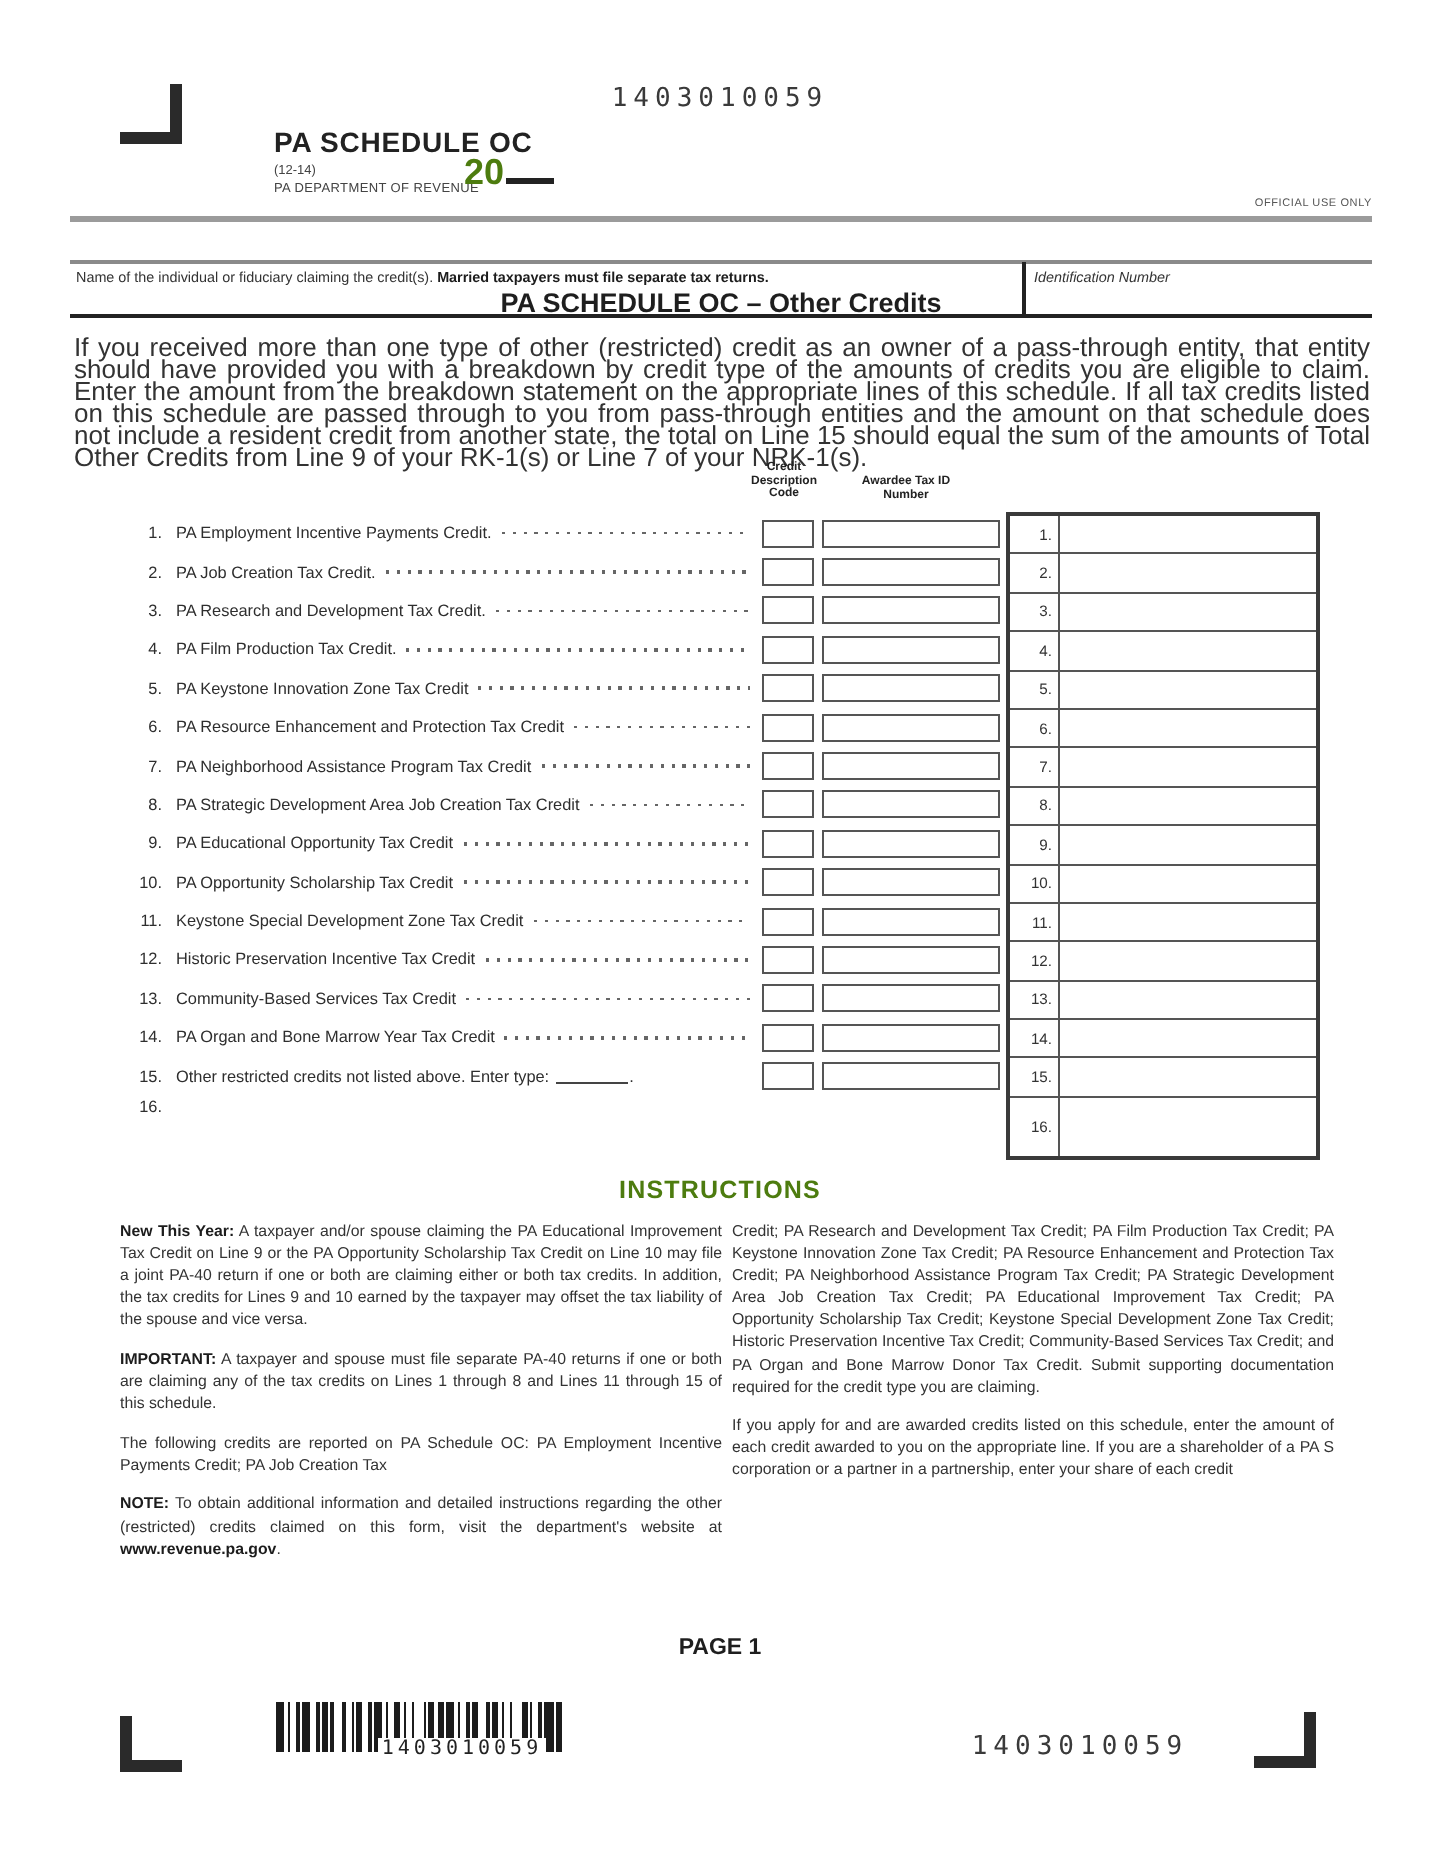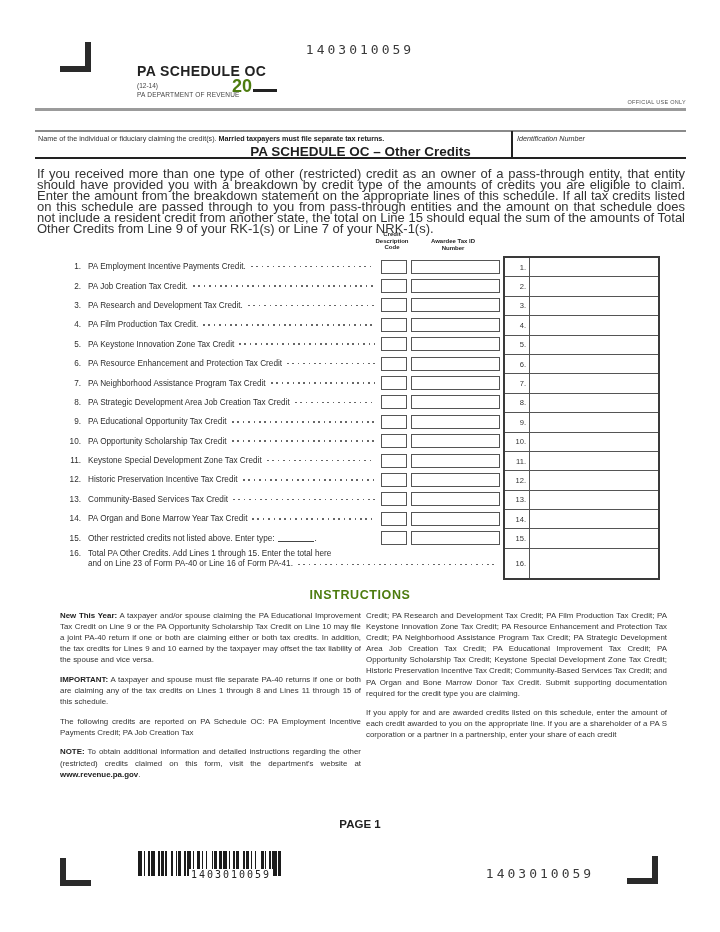--- a/index.html
+++ b/index.html
@@ -219,27 +219,20 @@
       <div class="ln-num">15.</div>
       <span class="ln-label">Other restricted credits not listed above. Enter type:</span>
       <span class="ln-blank"></span>
       <span class="ln-label">.</span>
       <span class="ln-leader" style="background: none;"></span>
       <div class="ln-code-box"></div>
       <div class="ln-id-box"></div>
     </div>
     <div class="line-row total">
       <div class="ln-num">16.</div>
-      <div class="ln-16">
-        <div class="ln-label">Total PA Other Credits. Add Lines 1 through 15. Enter the total here</div>
-        <div class="ln-16-l2">
-          <span class="ln-label">and on Line 23 of Form PA-40 or Line 16 of Form PA-41.</span>
-          <span class="ln-leader"></span>
-        </div>
-      </div>
     </div>
   </div>
 
 <div class="amt-table">
     <div class="amt-row">
       <div class="amt-num">1.</div>
       <div class="amt-cell"></div>
     </div>
     <div class="amt-row">
       <div class="amt-num">2.</div>

